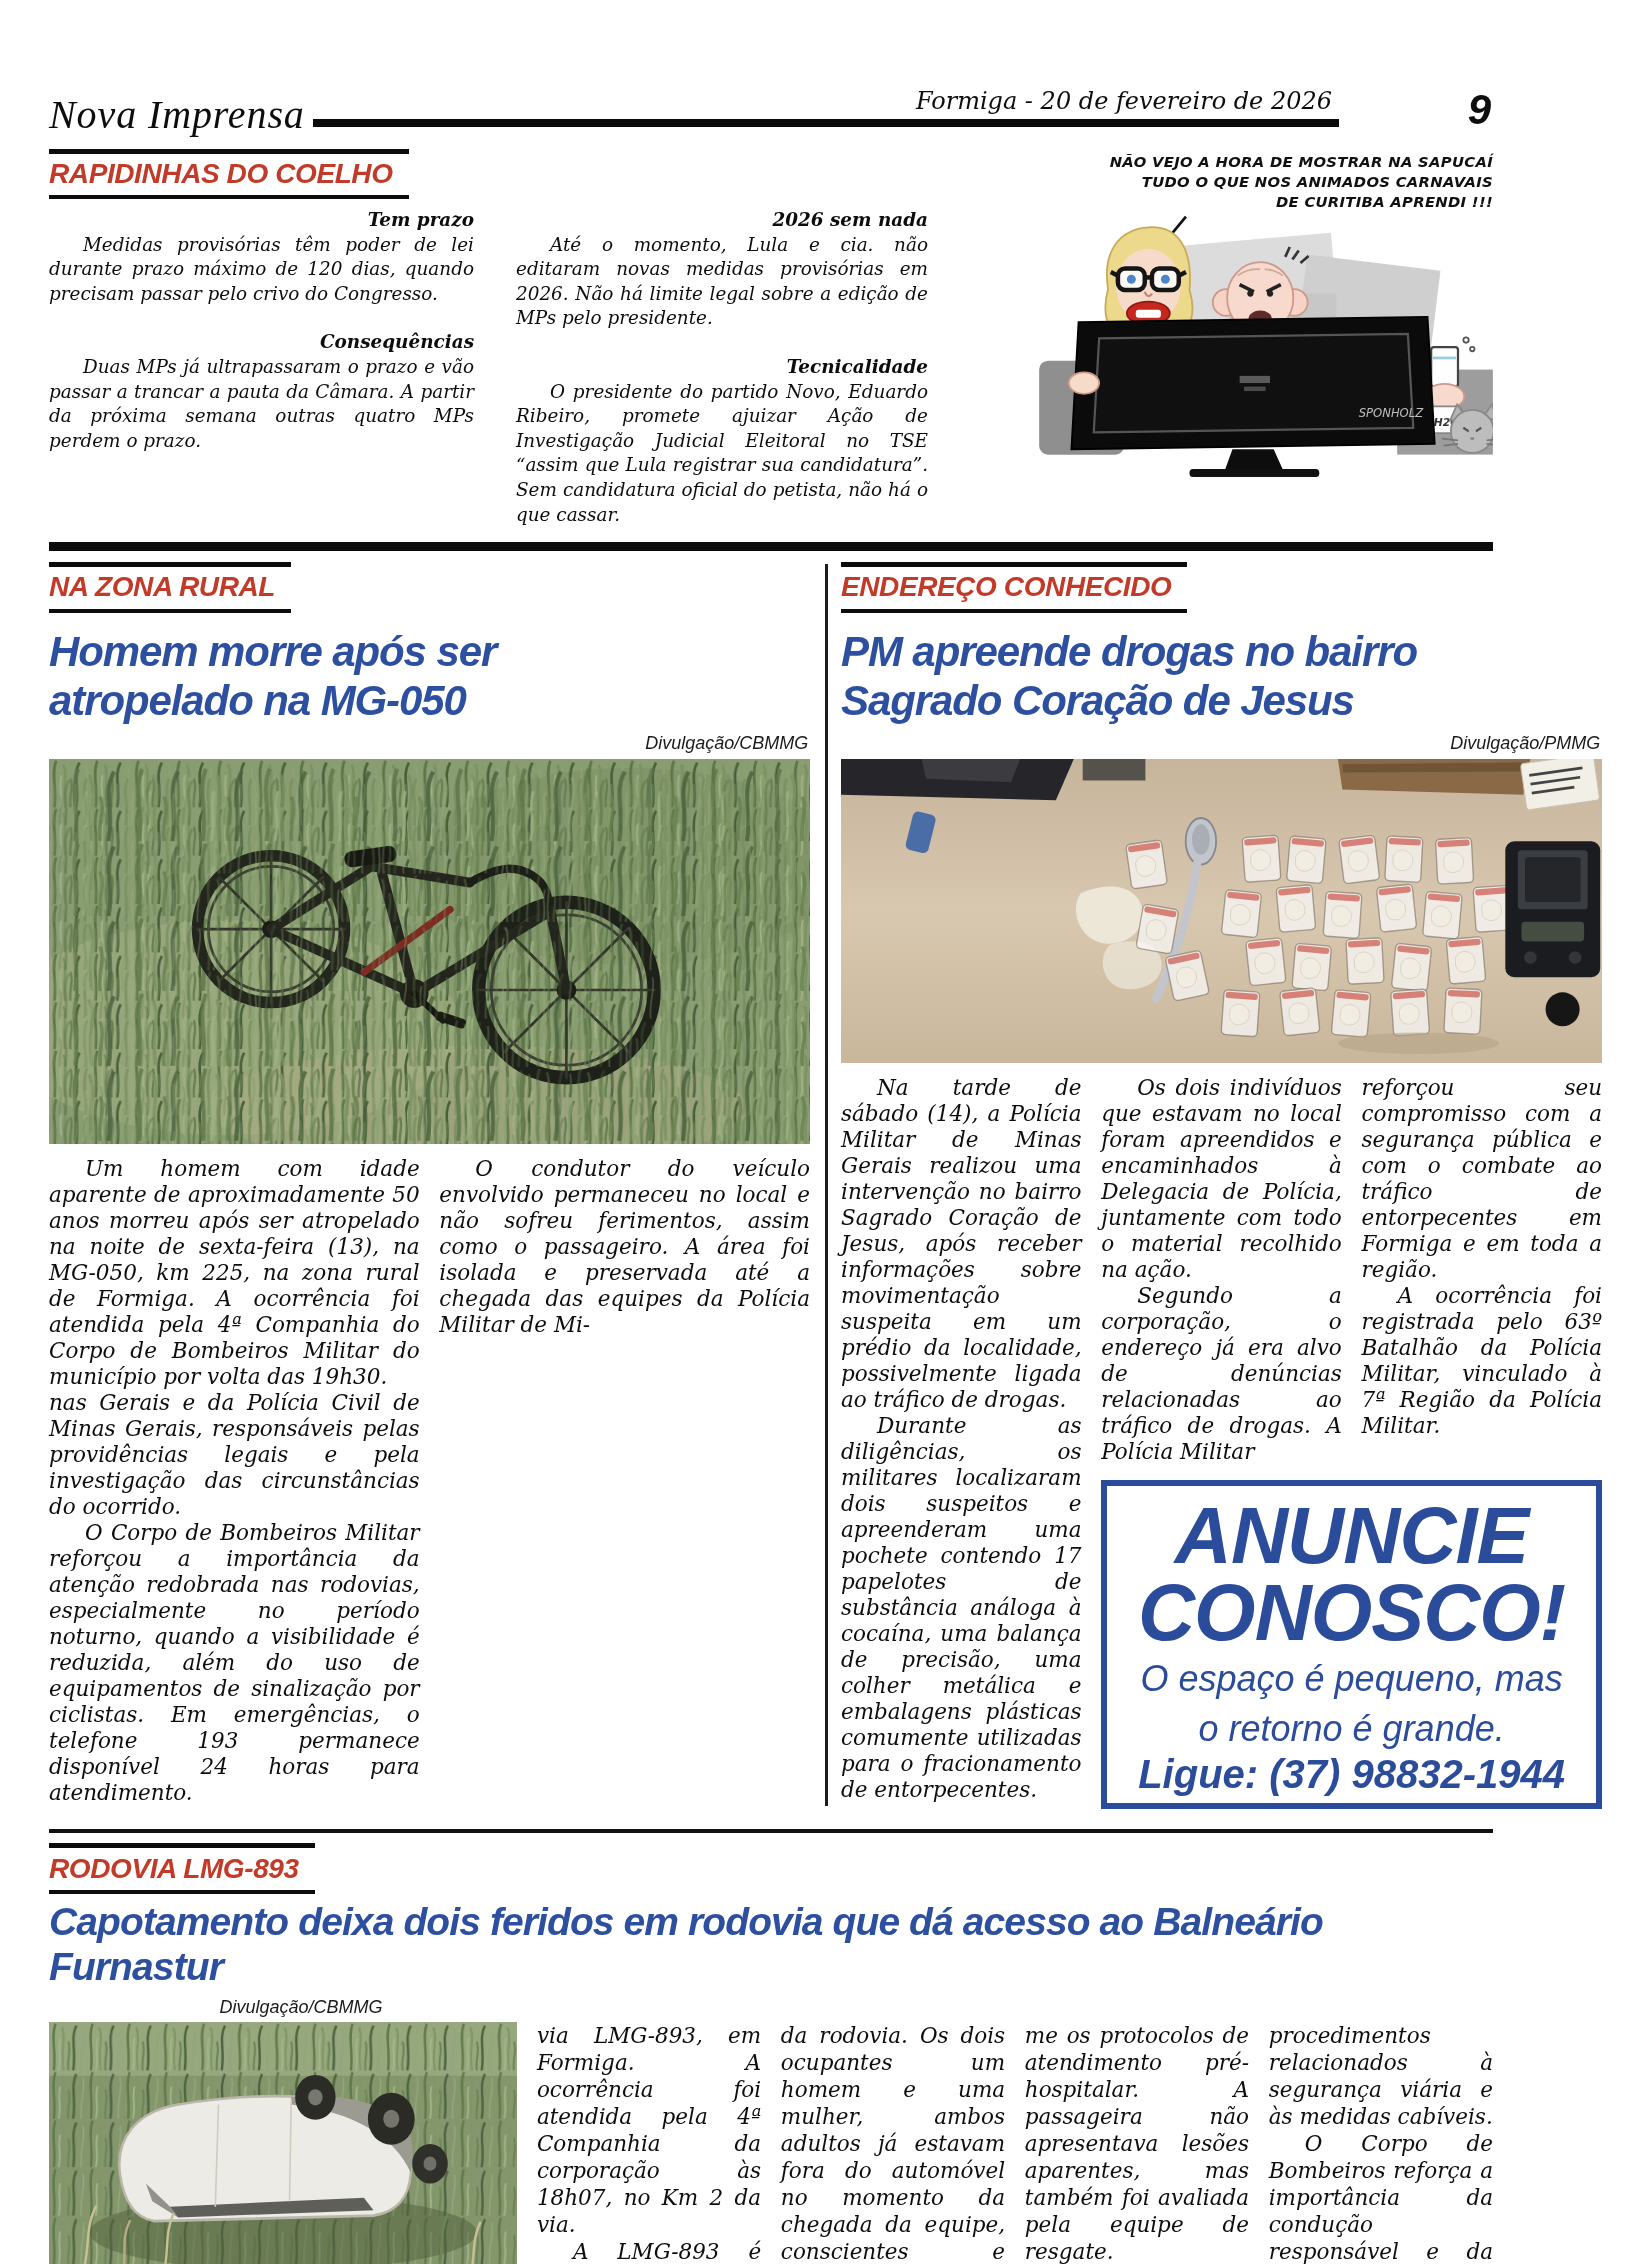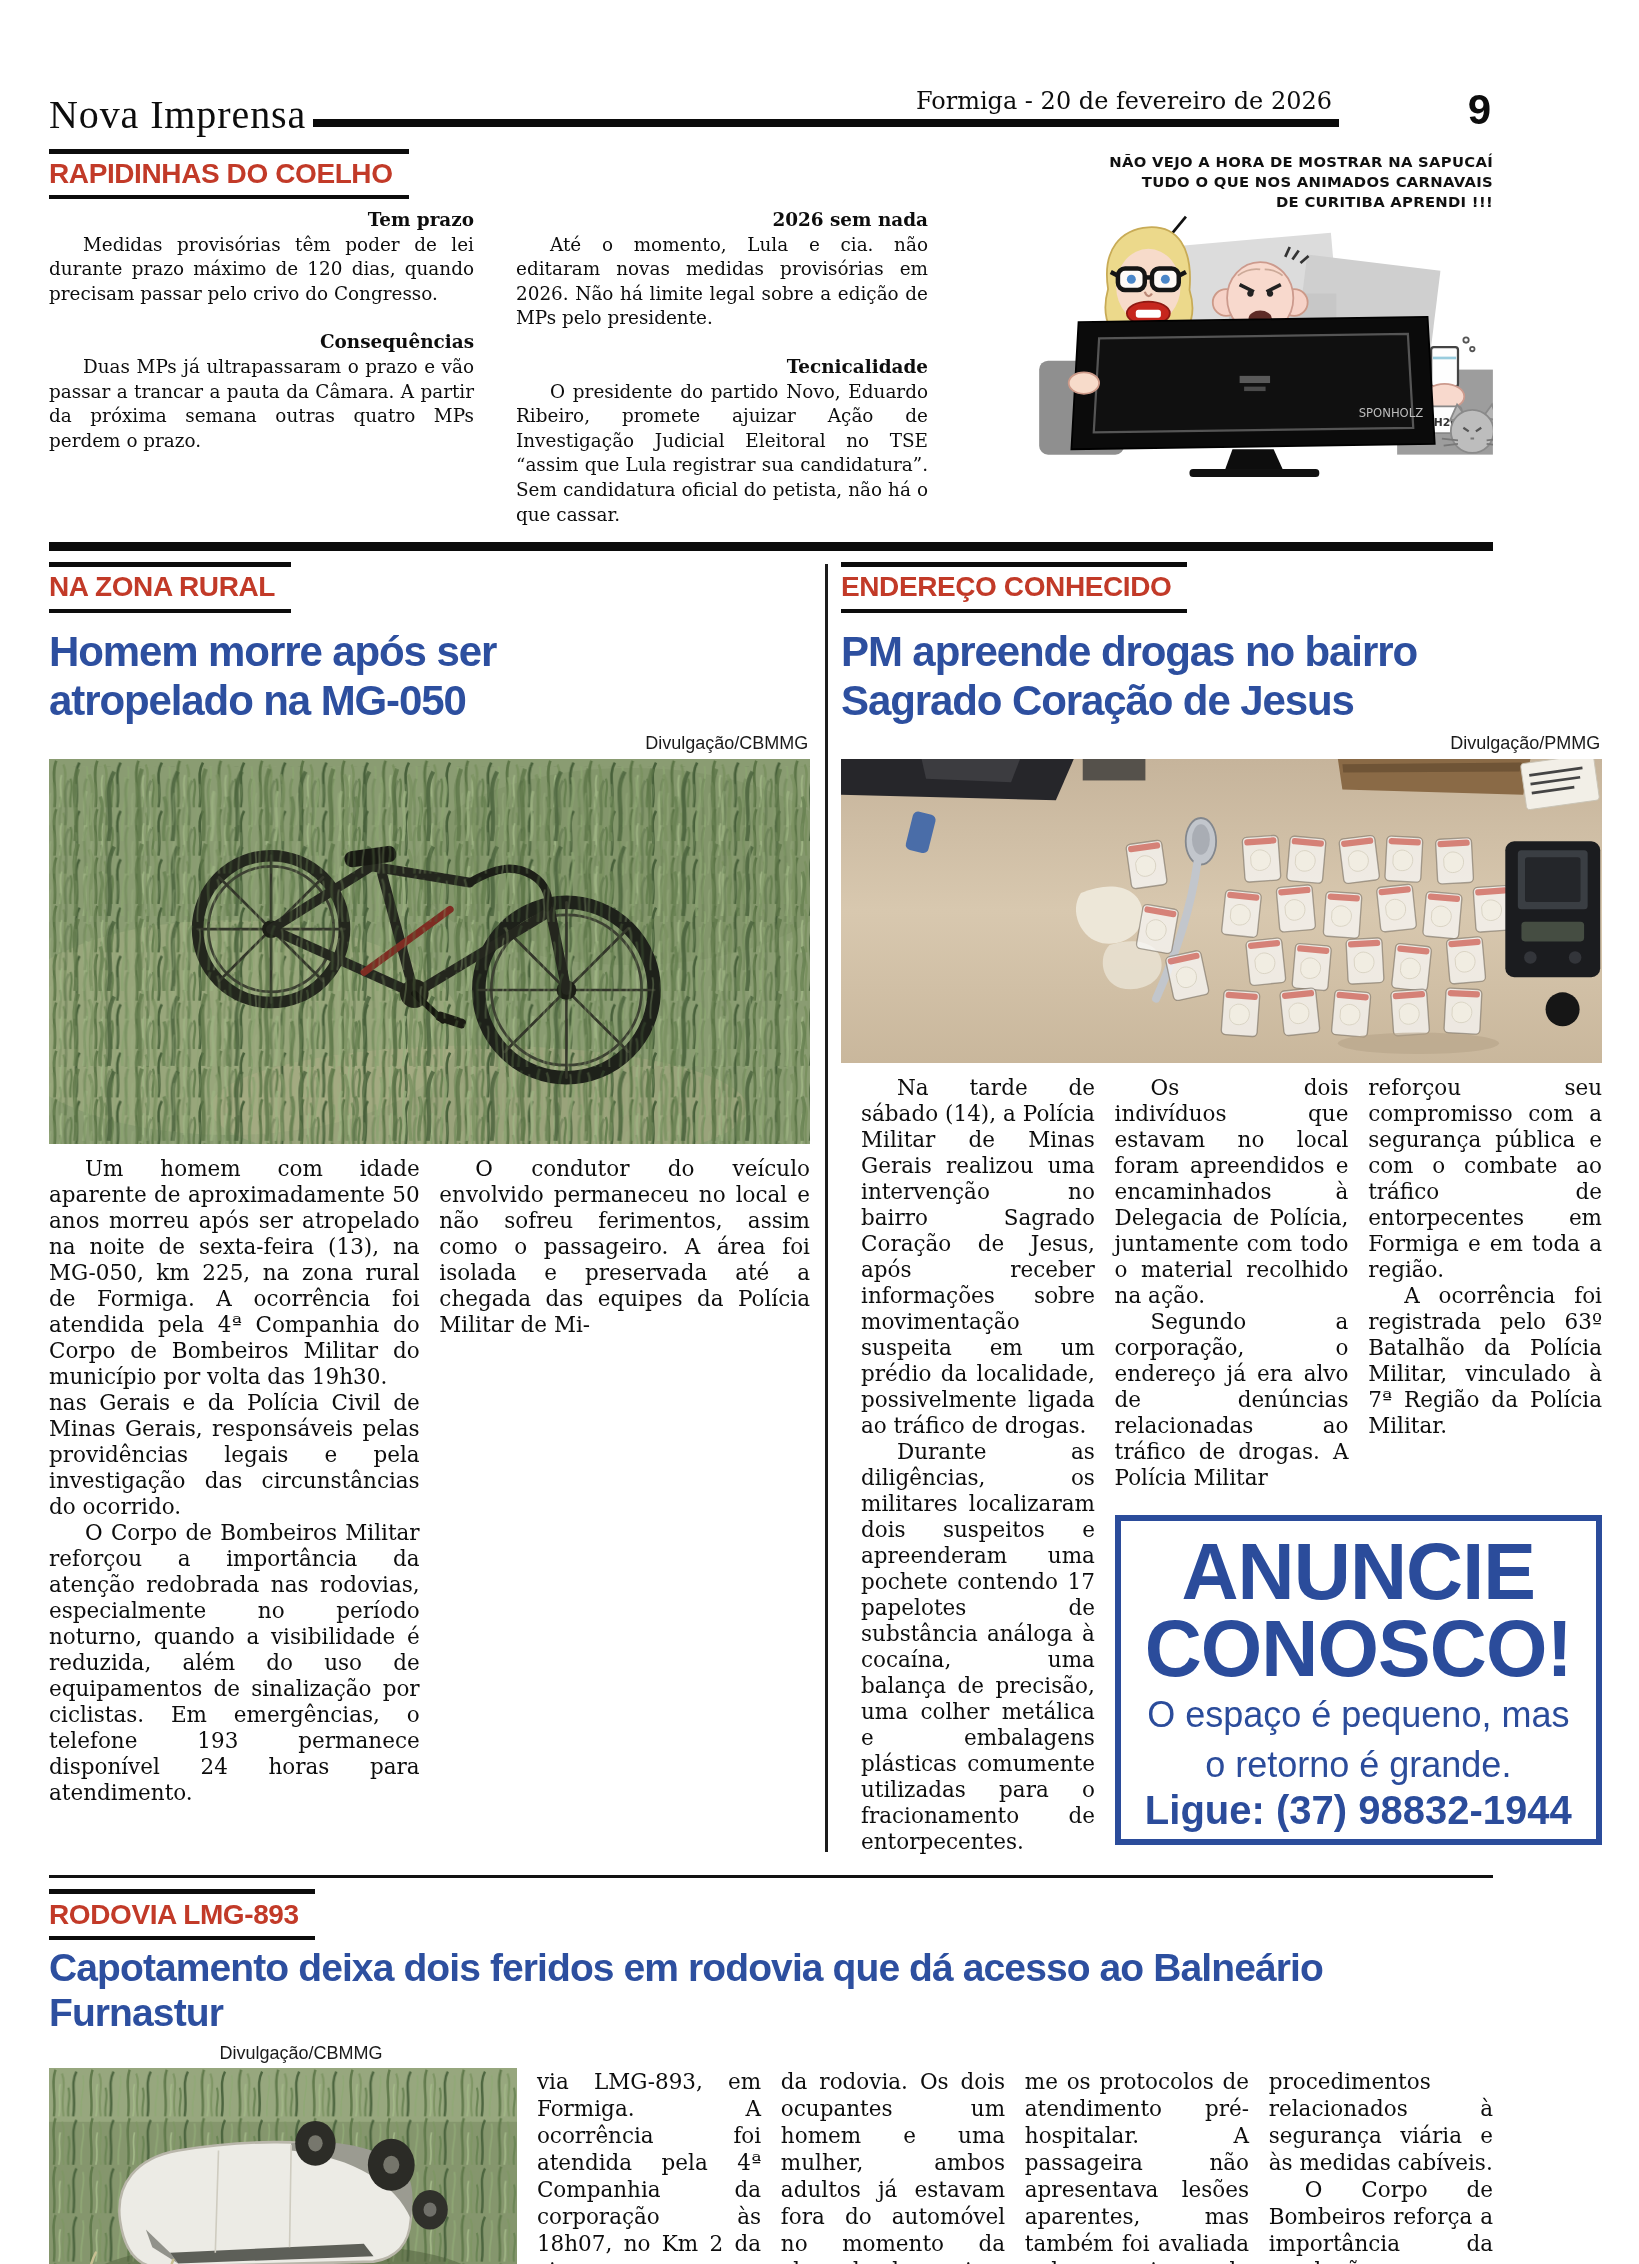--- a/index.html
+++ b/index.html
@@ -7,21 +7,21 @@
     --blue:#2d4f9f;
     --adblue:#2b4c9b;
     --ink:#0d0d0d;
   }
   *{box-sizing:border-box;}
   html,body{margin:0;padding:0;}
   body{
     width:1640px;height:2264px;background:#ffffff;overflow:hidden;
     font-family:"DejaVu Serif",serif;color:var(--ink);
   }
-  .page{width:1552px;height:2264px;padding:43px 59px 0 49px;position:relative;}
+  .page{width:1552px;height:2264px;padding:43px 59px 0 49px;position:relative;font-style:italic;}
 
   
   header{position:relative;height:93px;}
   .nameplate{position:absolute;left:0;bottom:-1.8px;font-family:"Liberation Serif",serif;font-size:40px;letter-spacing:0.9px;}
   .head-rule{position:absolute;left:264px;right:154px;bottom:9px;height:8px;background:#0b0b0b;}
   .head-date{position:absolute;right:161px;bottom:20.6px;font-size:24px;}
   .page-num{position:absolute;right:1.8px;bottom:1.8px;font-family:"Liberation Sans",sans-serif;font-weight:bold;font-size:42px;}
 
   
   .tag{
@@ -58,21 +58,21 @@
     font-family:"Liberation Sans",sans-serif;font-weight:bold;color:var(--blue);
     margin:14.3px 0 0 0;font-size:42px;line-height:1.17;letter-spacing:-1.1px;
   }
   .hl-left{max-width:573px;}
   .hl-right{max-width:727px;}
   .credit{font-family:"Liberation Sans",sans-serif;font-size:18px;text-align:right;margin:8px 1.8px 4.5px 0;color:#1a1a1a;}
   .photo{display:block;width:100%;}
 
   .artbody{font-size:21.5px;line-height:26px;text-align:justify;margin-top:12.5px;}
   .body3{display:grid;grid-template-columns:repeat(2,1fr);column-gap:19.7px;}
-  .bodyR{display:grid;grid-template-columns:repeat(3,1fr);grid-template-rows:auto auto;column-gap:19.7px;margin-left:20px;}
+  .bodyR{display:grid;grid-template-columns:repeat(3,1fr);grid-template-rows:auto auto;column-gap:19.7px;}
   .bodyR .c1{grid-column:1;grid-row:1/3;}
   .bodyR .c2{grid-column:2;grid-row:1;}
   .bodyR .c3{grid-column:3;grid-row:1;}
   .para{margin:0;text-indent:36px;}
   .para.cont{text-indent:0;}
 
   
   .adbox{
     grid-column:2/4;grid-row:2;align-self:start;border:6.3px solid var(--adblue);
     margin-top:14.3px;padding:12.5px 5.4px 16px;text-align:center;color:var(--adblue);

